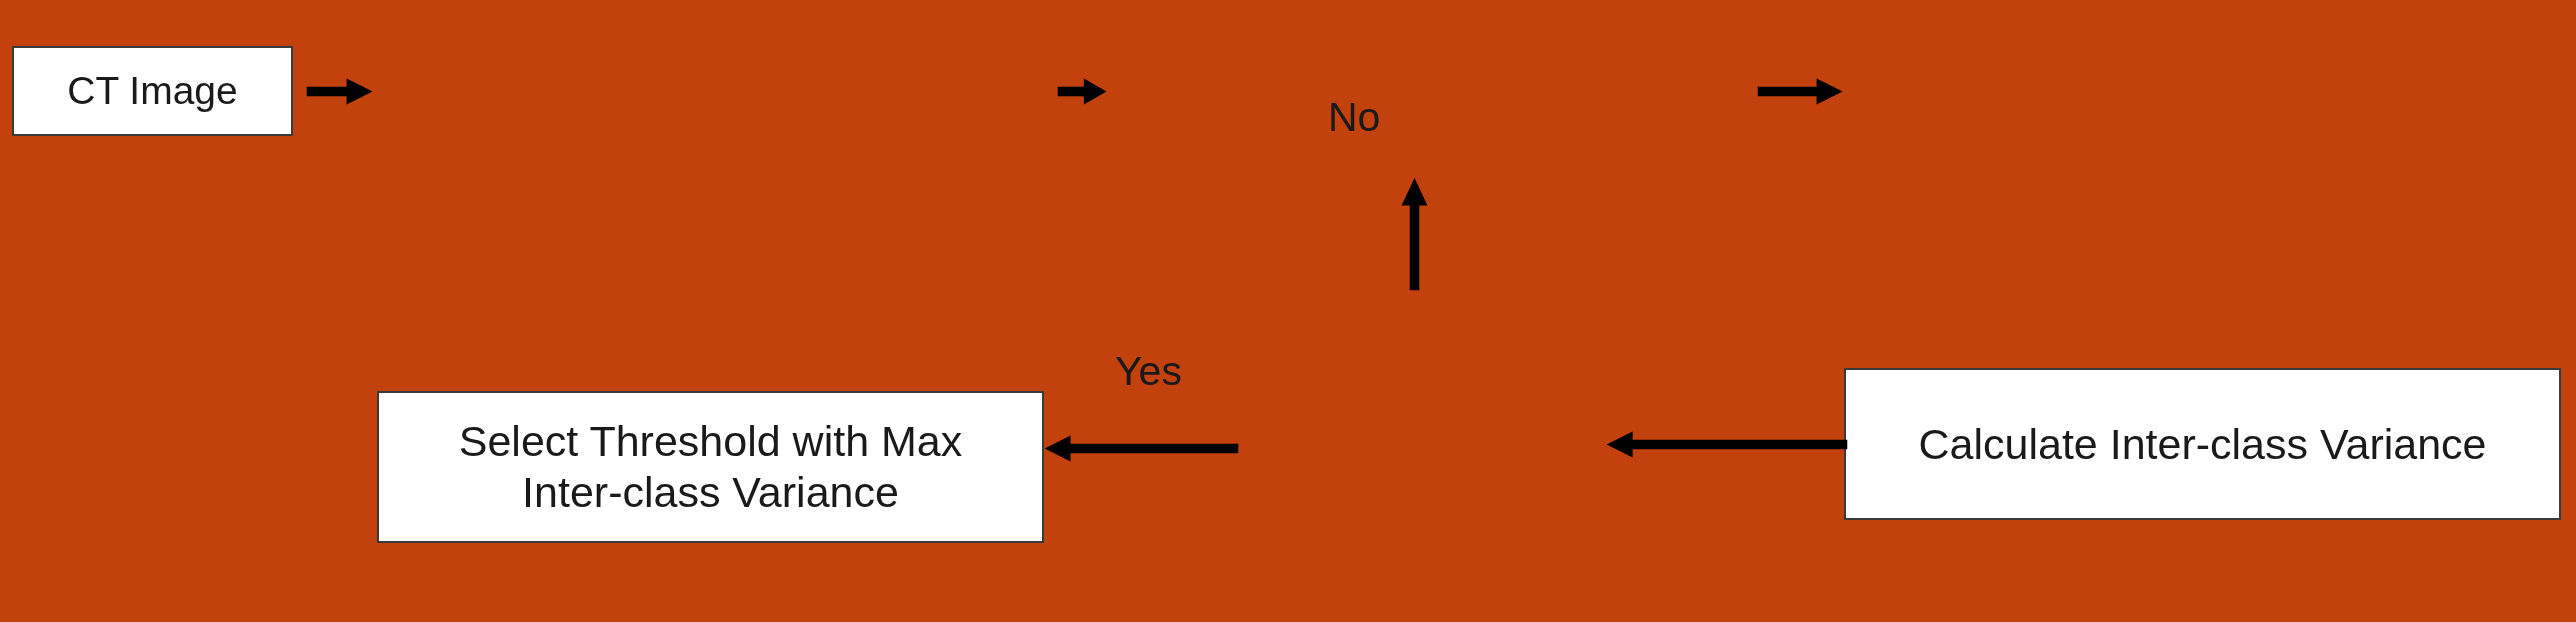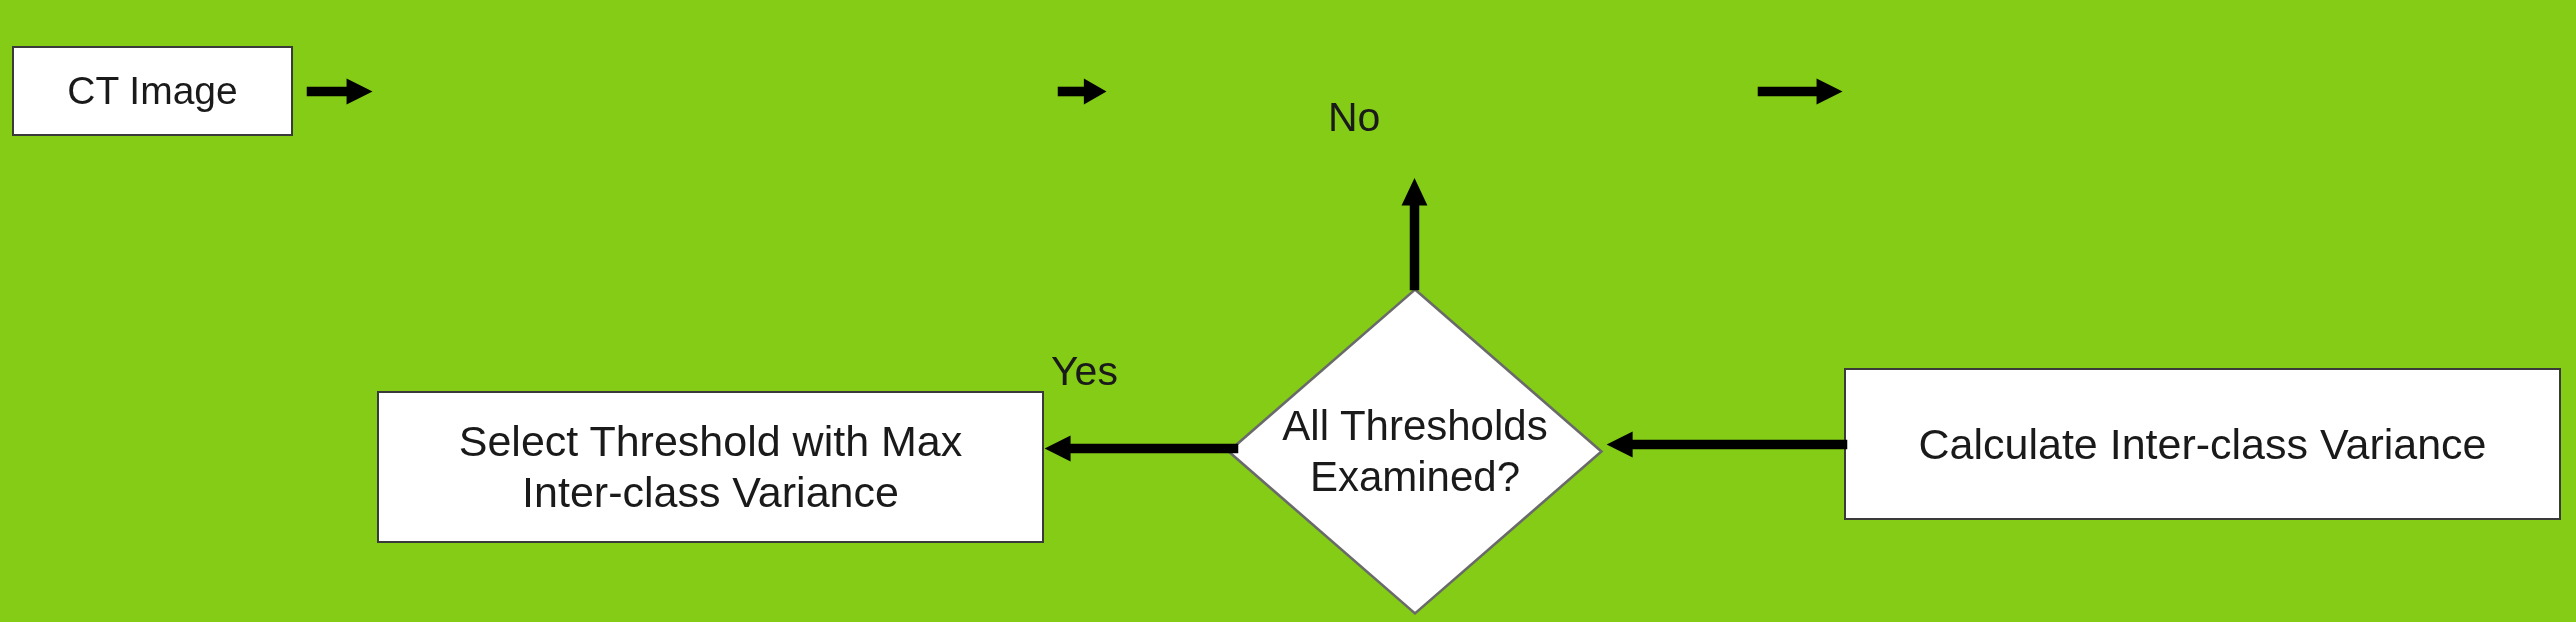--- a/index.html
+++ b/index.html
@@ -5,21 +5,21 @@
 <style>
   html, body {
     margin: 0;
     padding: 0;
     background: #ffffff;
   }
   #canvas {
     position: relative;
     width: 2576px;
     height: 623px;
-    background: #84cc16;
+    background: #c2410c;
     overflow: hidden;
     font-family: "Liberation Sans", sans-serif;
   }
   .node {
     position: absolute;
     box-sizing: border-box;
     border: 2.6px solid #3a3a3a;
     background: #ffffff;
     display: flex;
     align-items: center;
@@ -78,21 +78,21 @@
   .connector svg { display: block; }
 
   
   .edge-label {
     position: absolute;
     font-size: 41px;
     color: #1a1a1a;
     white-space: nowrap;
   }
   #label-no  { left: 1296px; top: 94px; margin-left: 32px; }
-  #label-yes { left: 1051px; top: 348px; }
+  #label-yes { left: 1115px; top: 348px; }
 </style>
 </head>
 <body>
 
 <div id="canvas">
 
   <div class="node" id="box-ct-image">
     <span class="label">CT Image</span>
   </div>
 
@@ -101,27 +101,20 @@
 
   <div class="node" id="box-calc-var">
     <span class="label">Calculate Inter-class Variance</span>
   </div>
 
   <div class="node" id="box-select">
     <span class="label">Select Threshold with Max
 Inter-class Variance</span>
   </div>
 
-  <div id="diamond-wrap">
-    <svg viewBox="0 0 436 380" preserveAspectRatio="none">
-      <polygon points="218,3 433,190 218,377 3,190" fill="#ffffff" stroke="#6a6a6a" stroke-width="3"></polygon>
-    </svg>
-    <div id="diamond-text">All Thresholds
-Examined?</div>
-  </div>
 
   <div class="connector" style="left:305px; top:74px;">
     <svg width="71" height="35" viewBox="0 0 82 40">
       <line x1="2" y1="20" x2="52" y2="20" stroke="#000000" stroke-width="11"></line>
       <polygon points="48,5 78,20 48,35" fill="#000000"></polygon>
     </svg>
   </div>
 
   <div class="connector" style="left:1056px; top:74px;">
     <svg width="54" height="35" viewBox="0 0 62 40">

